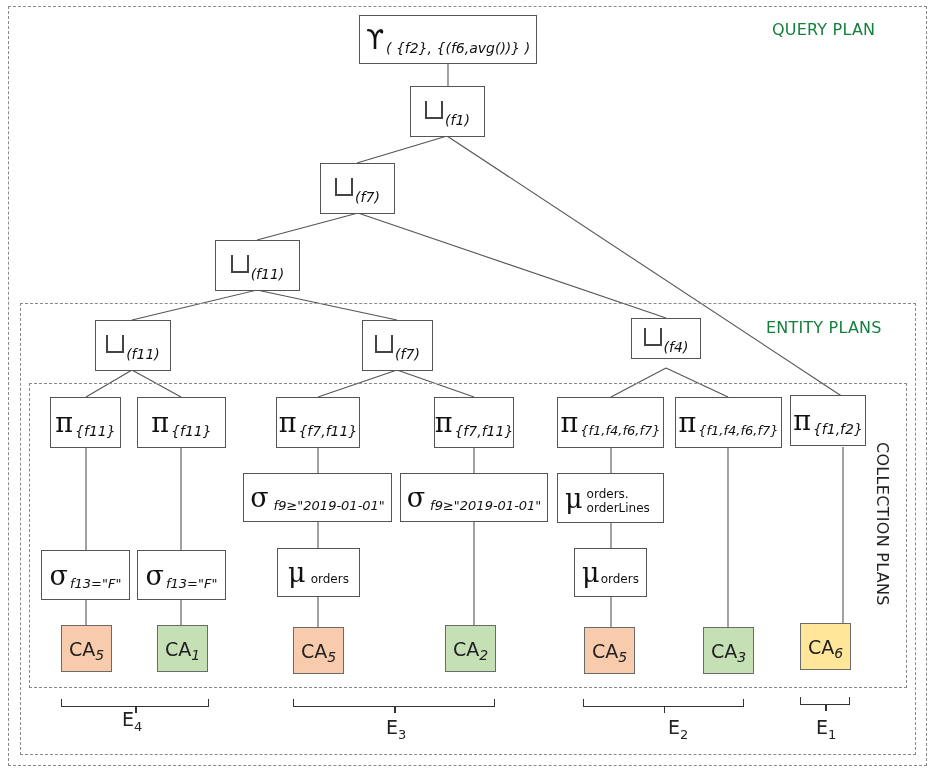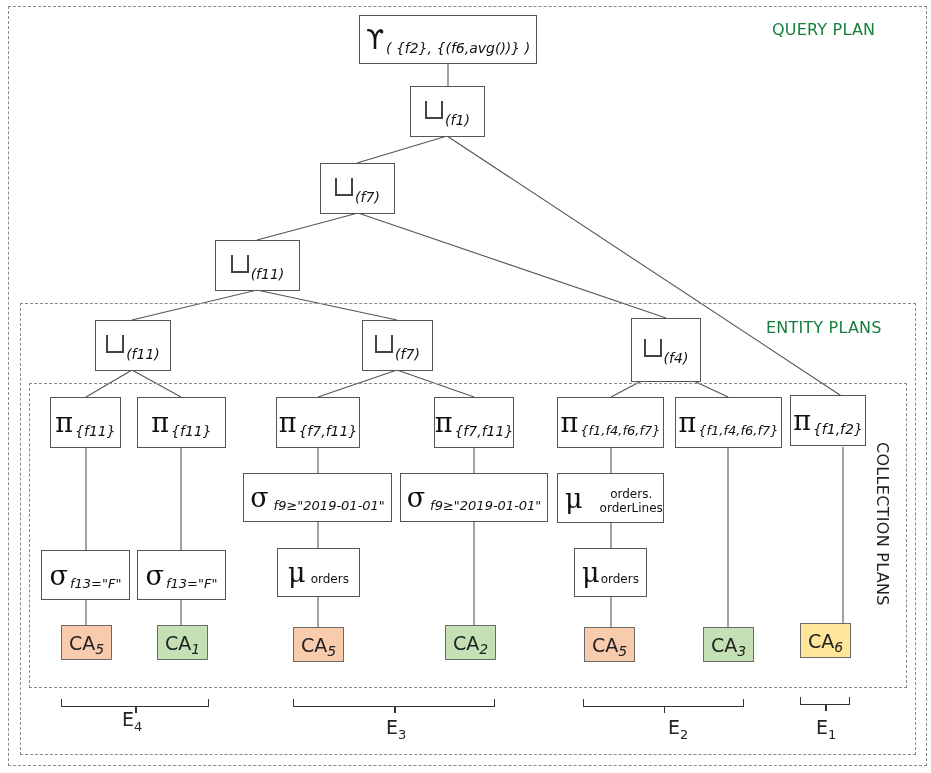--- a/index.html
+++ b/index.html
@@ -8,23 +8,23 @@
   svg.wires { position:absolute; left:0; top:0; width:931px; height:773px; }
   .frame { position:absolute; border:1.4px dashed #8a8a8a; box-sizing:border-box; }
   .frame-label { position:absolute; font-size:16px; color:#15803d; letter-spacing:0.2px; white-space:nowrap; }
   .vlabel { position:absolute; font-size:16px; color:#222; writing-mode:vertical-rl; white-space:nowrap; letter-spacing:0.3px; }
   .node { position:absolute; box-sizing:border-box; border:1.3px solid #555; background:#fff;
           display:flex; align-items:center; justify-content:center; white-space:nowrap; }
   .sym { font-size:27px; line-height:1; font-family:"DejaVu Serif", serif; }
   .sym.gamma { font-family:"DejaVu Sans", sans-serif; font-size:26px; }
   .sub { font-size:14px; font-style:italic; position:relative; top:8px; margin-left:2px; }
   .sub.plain { font-style:normal; font-size:12px; top:6px; margin-left:5px; }
-  .sub.two { font-style:normal; font-size:12px; top:4px; margin-left:17px; line-height:1.15; text-align:center; }
+  .sub.two { font-style:normal; font-size:12px; top:4px; margin-left:4px; line-height:1.15; text-align:left; }
   .cup { display:inline-block; width:18px; height:18px; border:2px solid #444; border-top:none; box-sizing:border-box; position:relative; top:-2px; }
-  .ca { position:absolute; box-sizing:border-box; border:1.6px solid #6a6a6a; width:51px; height:35px;
+  .ca { position:absolute; box-sizing:border-box; border:1.6px solid #6a6a6a; width:51px; height:47px;
         display:flex; align-items:center; justify-content:center; font-size:19px; color:#222; }
   .ca .casub { font-size:14px; font-style:italic; position:relative; top:6px; }
   .ca.orange { background:#f8cbad; }
   .ca.green { background:#c5e0b4; }
   .ca.yellow { background:#ffe699; }
   .brace { position:absolute; border:1.5px solid #333; border-top:none; height:8px; box-sizing:border-box; }
   .brace .tick { position:absolute; left:50%; bottom:-7px; width:1.5px; height:6px; background:#333; }
   .elabel { position:absolute; font-size:19px; color:#222; }
   .elabel .esub { font-size:13px; position:relative; top:5px; }
 </style>
@@ -93,21 +93,21 @@
 </div>
 
 <div class="node" style="left:95px;top:320px;width:76px;height:51px;">
   <span class="cup"></span>
   <span class="sub">(f11)</span>
 </div>
 <div class="node" style="left:362px;top:320px;width:71px;height:51px;">
   <span class="cup"></span>
   <span class="sub">(f7)</span>
 </div>
-<div class="node" style="left:631px;top:318px;width:70px;height:64px;">
+<div class="node" style="left:631px;top:318px;width:70px;height:41px;">
   <span class="cup"></span>
   <span class="sub">(f4)</span>
 </div>
 
 <div class="node" style="left:50px;top:397px;width:71px;height:51px;">
   <span class="sym">π</span>
   <span class="sub">{f11}</span>
 </div>
 <div class="node" style="left:137px;top:397px;width:89px;height:51px;">
   <span class="sym">π</span>

